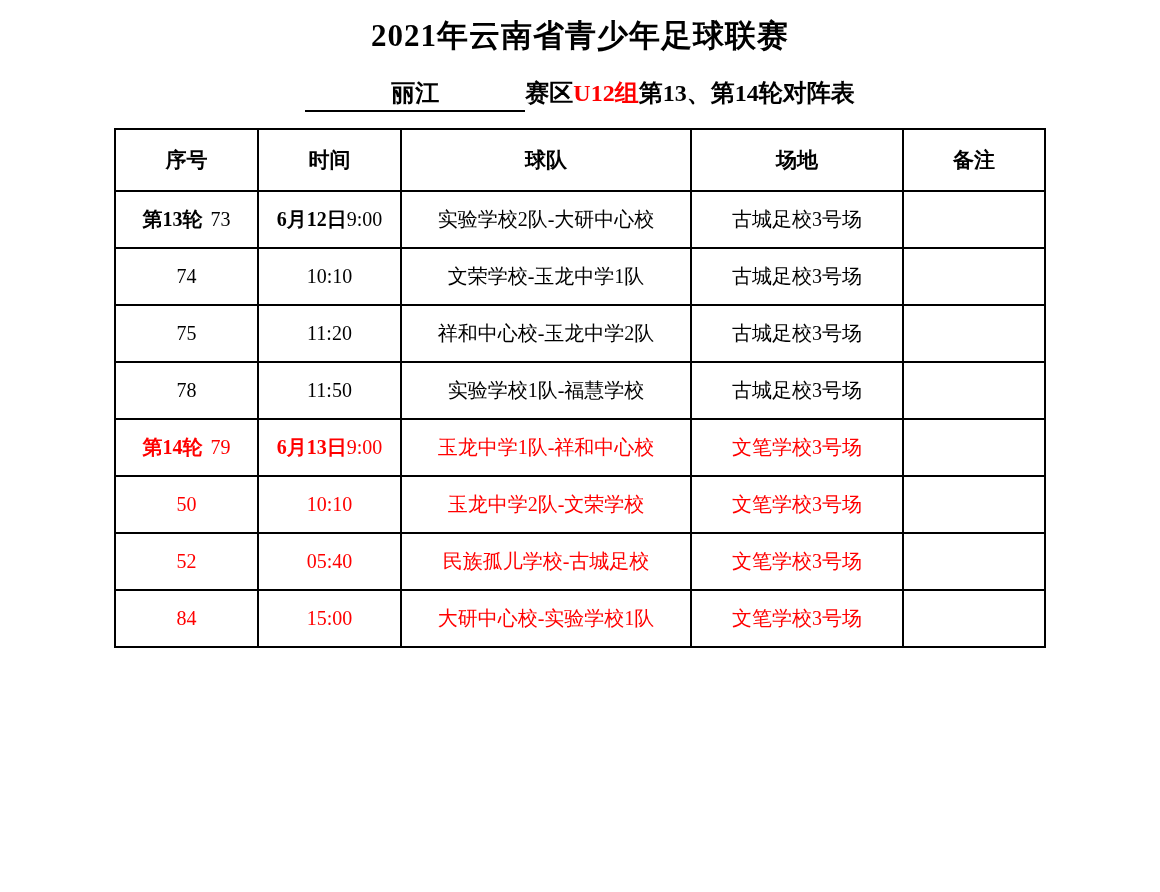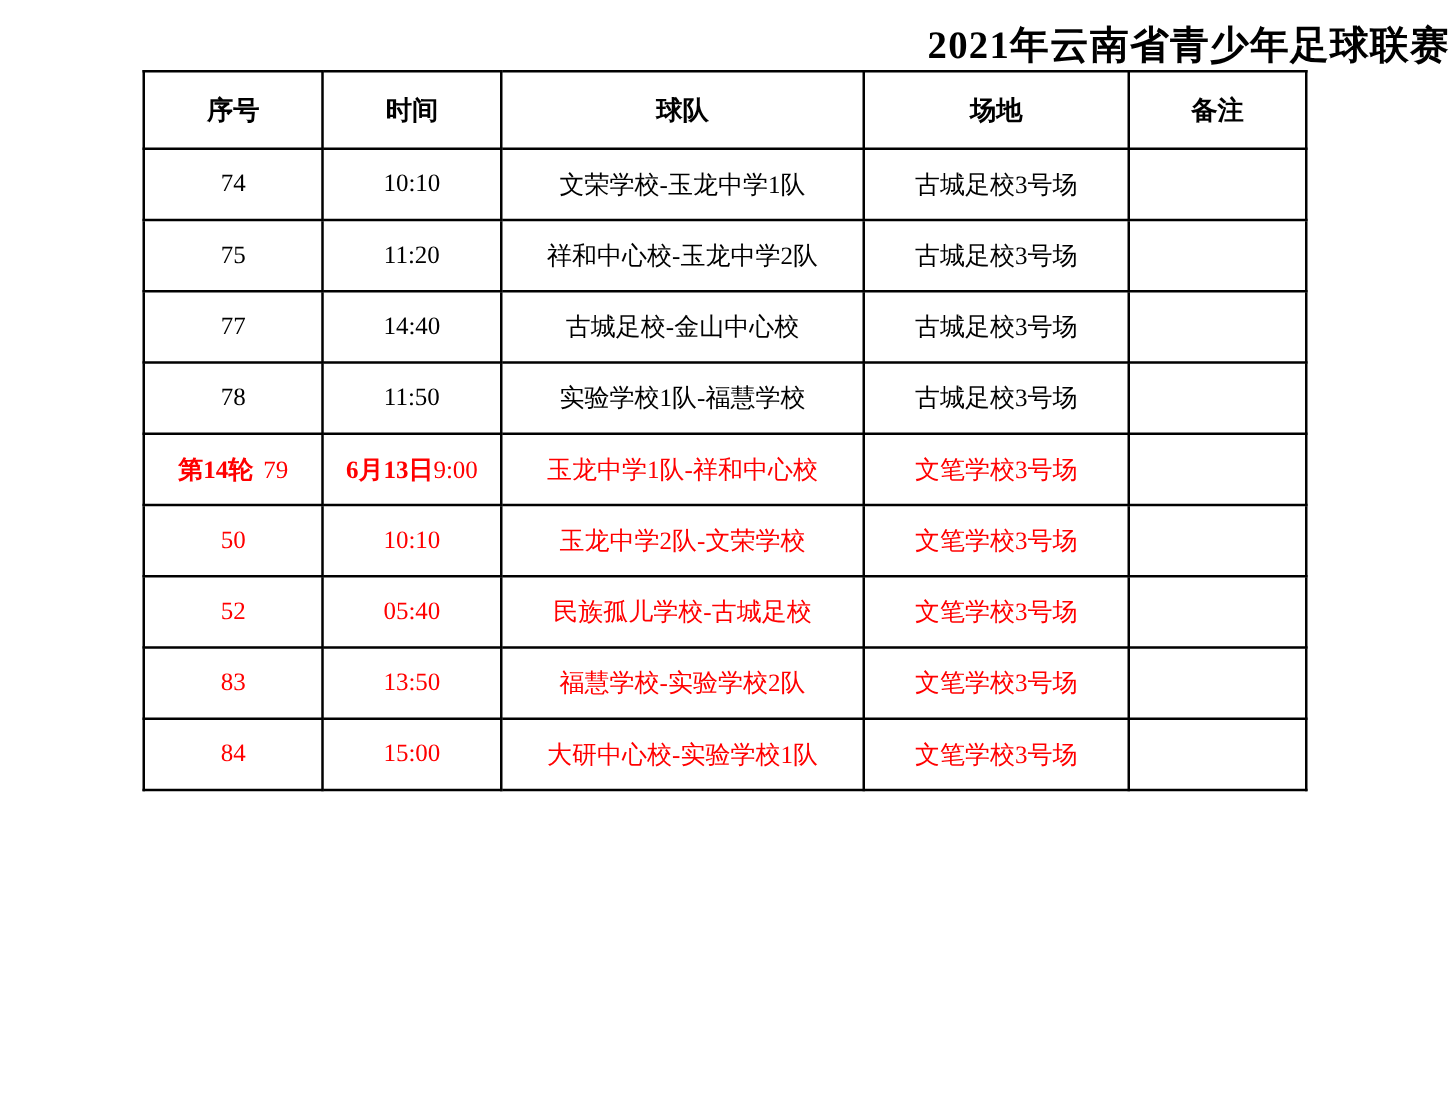--- a/index.html
+++ b/index.html
@@ -15,21 +15,21 @@
     overflow: hidden;
   }
   .page {
     width: 1160px;
     height: 892px;
     position: relative;
     box-sizing: border-box;
     padding: 0;
   }
   .doc-title {
-    text-align: right;
+    text-align: center;
     font-size: 31px;
     font-weight: bold;
     letter-spacing: 1px;
     margin-top: 16px;
     margin-bottom: 0;
     line-height: 1.3;
   }
   .subtitle-row {
     text-align: center;
     font-size: 24px;
@@ -91,57 +91,60 @@
     font-weight: bold;
   }
 </style>
 </head>
 <body>
 
 <div class="page">
 
   <div class="doc-title">2021年云南省青少年足球联赛</div>
 
+  <div class="subtitle-row">
+    <span class="blank-underline">丽江</span><span>赛区</span><span class="red">U12组</span><span>第13、第14轮对阵表</span>
+  </div>
 
   <table class="schedule">
     <colgroup>
       <col class="c-no">
       <col class="c-time">
       <col class="c-team">
       <col class="c-venue">
       <col class="c-note">
     </colgroup>
     <thead>
       <tr>
         <th>序号</th>
         <th>时间</th>
         <th>球队</th>
         <th>场地</th>
         <th>备注</th>
       </tr>
     </thead>
     <tbody>
         <tr>
+          <td><span class="round-label">第13轮</span><span class="cell-no-inner">73</span></td>
+          <td><span class="date-strong">6月12日</span><span>9:00</span></td>
+          <td>实验学校2队-大研中心校</td>
+          <td>古城足校3号场</td>
+          <td></td>
+        </tr>
+        <tr>
           <td><span class="cell-no-inner">74</span></td>
           <td><span>10:10</span></td>
           <td>文荣学校-玉龙中学1队</td>
           <td>古城足校3号场</td>
           <td></td>
         </tr>
         <tr>
           <td><span class="cell-no-inner">75</span></td>
           <td><span>11:20</span></td>
           <td>祥和中心校-玉龙中学2队</td>
-          <td>古城足校3号场</td>
-          <td></td>
-        </tr>
-        <tr>
-          <td><span class="cell-no-inner">77</span></td>
-          <td><span>14:40</span></td>
-          <td>古城足校-金山中心校</td>
           <td>古城足校3号场</td>
           <td></td>
         </tr>
         <tr>
           <td><span class="cell-no-inner">78</span></td>
           <td><span>11:50</span></td>
           <td>实验学校1队-福慧学校</td>
           <td>古城足校3号场</td>
           <td></td>
         </tr>
@@ -160,27 +163,20 @@
           <td></td>
         </tr>
         <tr class="red">
           <td><span class="cell-no-inner">52</span></td>
           <td><span>05:40</span></td>
           <td>民族孤儿学校-古城足校</td>
           <td>文笔学校3号场</td>
           <td></td>
         </tr>
         <tr class="red">
-          <td><span class="cell-no-inner">83</span></td>
-          <td><span>13:50</span></td>
-          <td>福慧学校-实验学校2队</td>
-          <td>文笔学校3号场</td>
-          <td></td>
-        </tr>
-        <tr class="red">
           <td><span class="cell-no-inner">84</span></td>
           <td><span>15:00</span></td>
           <td>大研中心校-实验学校1队</td>
           <td>文笔学校3号场</td>
           <td></td>
         </tr>
       </tbody>
   </table>
 
 </div>

